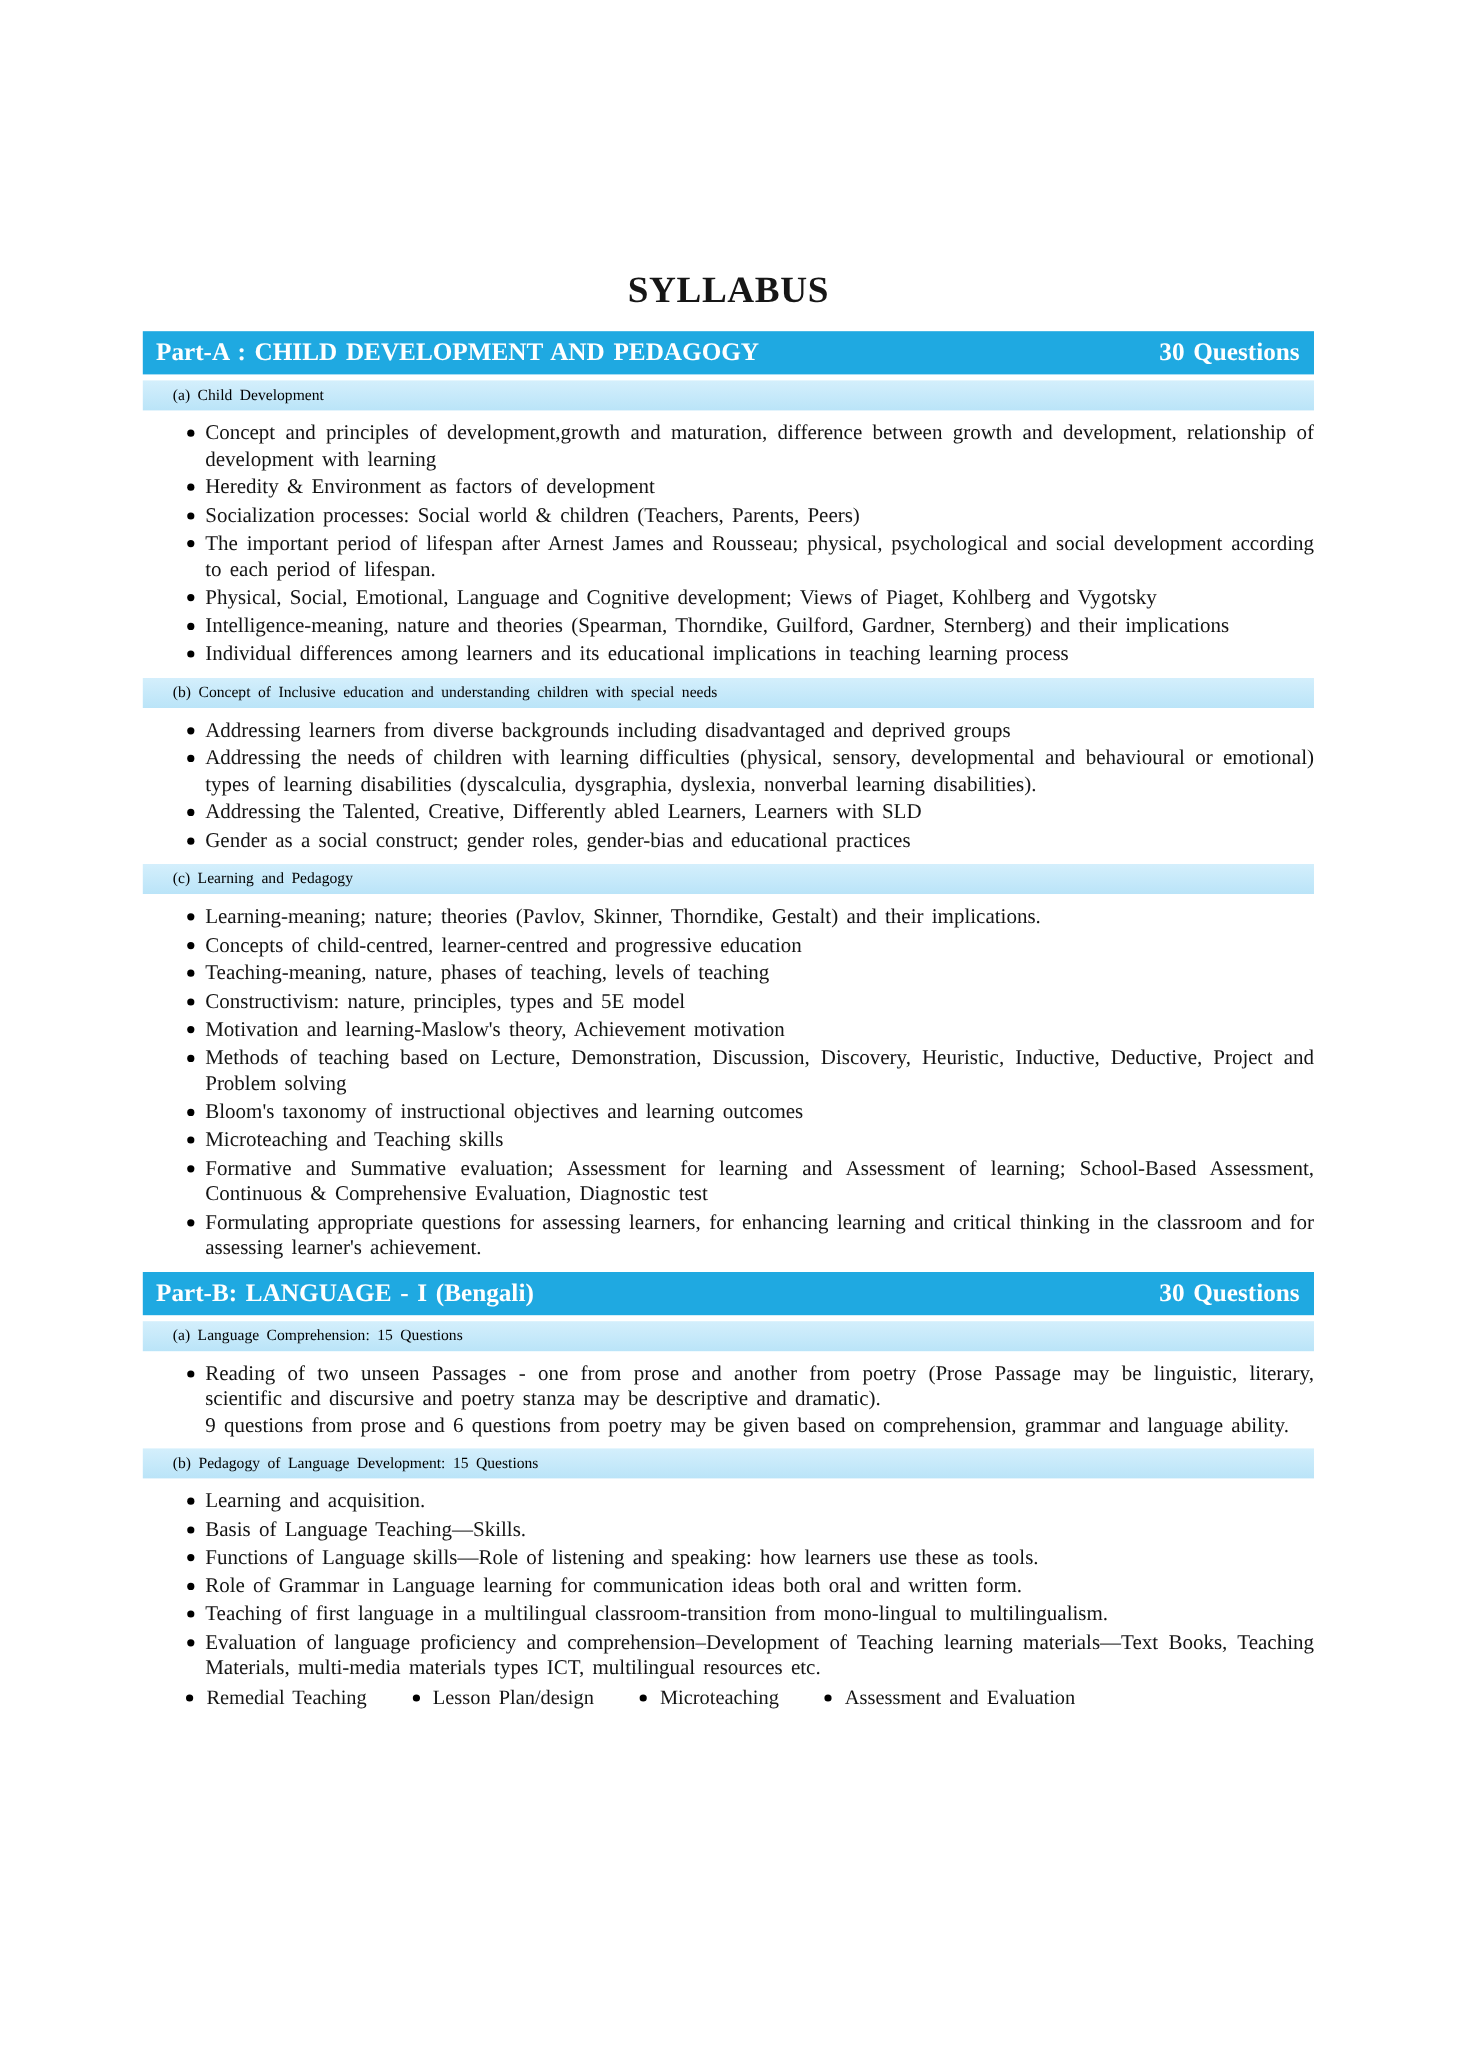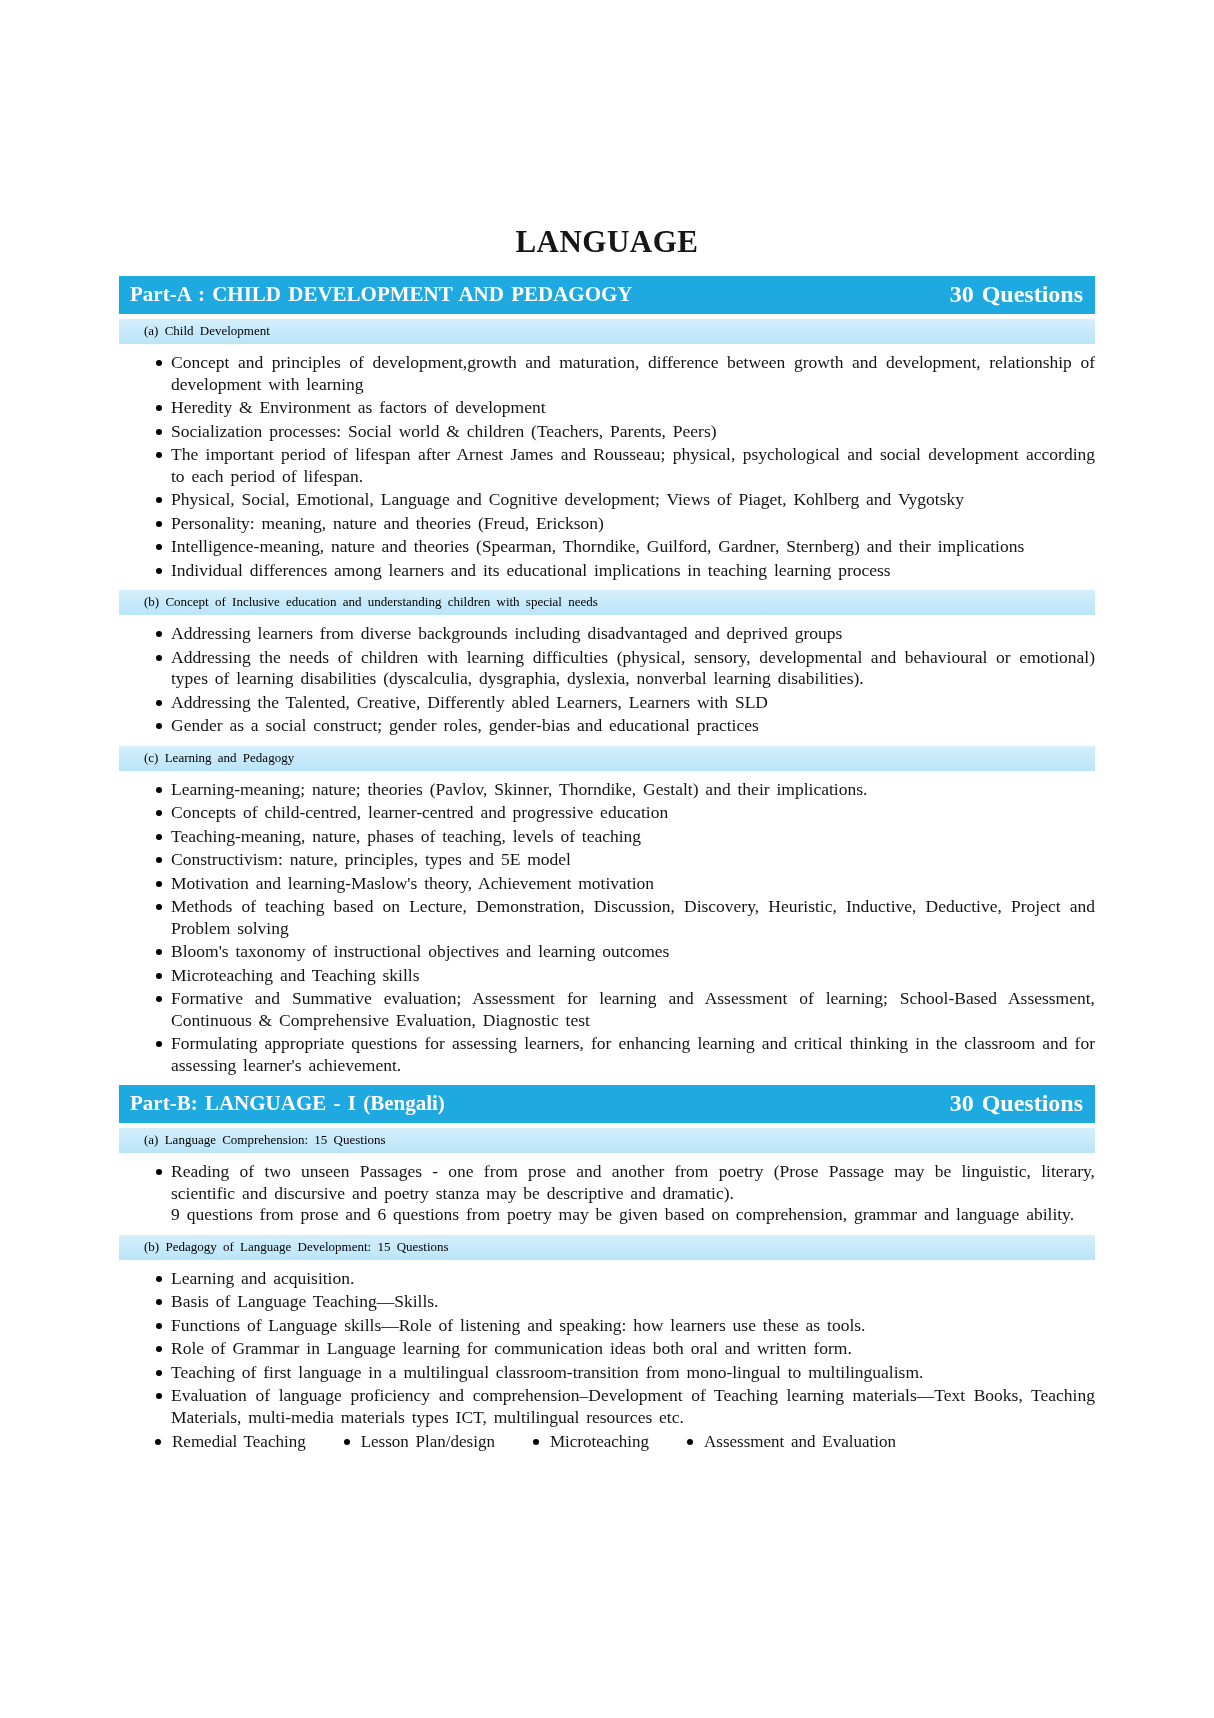--- a/index.html
+++ b/index.html
@@ -31,21 +31,21 @@
     background: #1FA9E1;
     color: #ffffff;
     display: flex;
     justify-content: space-between;
     align-items: center;
     padding: 5px 12px 6px 11px;
     font-weight: bold;
     font-size: 21px;
     word-spacing: 2px;
   }
-  .part-questions { font-size: 24px; white-space: nowrap; }
+  .part-questions { font-size: 21px; white-space: nowrap; }
   .section-header {
     background: linear-gradient(#d4effc, #bae4f8);
     color: #000000;
     font-weight: normal;
     font-size: 13px;
     padding: 4px 9px 5px 25px;
     margin-top: 5px;
     word-spacing: 3px;
   }
   ul.bullets {
@@ -91,42 +91,41 @@
     left: 0; top: 8px;
     width: 6px; height: 6px;
     border-radius: 50%;
     background: #000;
   }
 </style>
 </head>
 <body>
 
 <div class="page">
-  <h1 class="doc-title">LANGUAGE</h1>
+  <h1 class="doc-title">SYLLABUS</h1>
   <div id="parts">
   <section class="part">
     <div class="part-header">
       <span class="part-title">Part-A : CHILD DEVELOPMENT AND PEDAGOGY</span>
       <span class="part-questions">30 Questions</span>
     </div>
     <div class="part-sections">
   <div class="section">
     <div class="section-header">(a)  Child  Development</div>
     <ul class="bullets">
   <li class="bullet"><span class="bullet-text">Concept and principles of development,growth and maturation, difference between growth and development, relationship of development with learning</span></li>
 
   <li class="bullet"><span class="bullet-text">Heredity &amp; Environment as factors of development</span></li>
 
   <li class="bullet"><span class="bullet-text">Socialization processes: Social world &amp; children (Teachers, Parents, Peers)</span></li>
 
   <li class="bullet"><span class="bullet-text">The important period of lifespan after Arnest James and Rousseau; physical, psychological and social development according to each period of lifespan.</span></li>
 
   <li class="bullet"><span class="bullet-text">Physical, Social, Emotional, Language and Cognitive development; Views of Piaget, Kohlberg and Vygotsky</span></li>
 
-  <li class="bullet"><span class="bullet-text">Personality: meaning, nature and theories (Freud, Erickson)</span></li>
 
   <li class="bullet"><span class="bullet-text">Intelligence-meaning, nature and theories (Spearman, Thorndike, Guilford, Gardner, Sternberg) and their implications</span></li>
 
   <li class="bullet"><span class="bullet-text">Individual differences among learners and its educational implications in teaching learning process</span></li>
 </ul>
   </div>
 
   <div class="section">
     <div class="section-header">(b)  Concept of Inclusive education and understanding children with special needs</div>
     <ul class="bullets">

